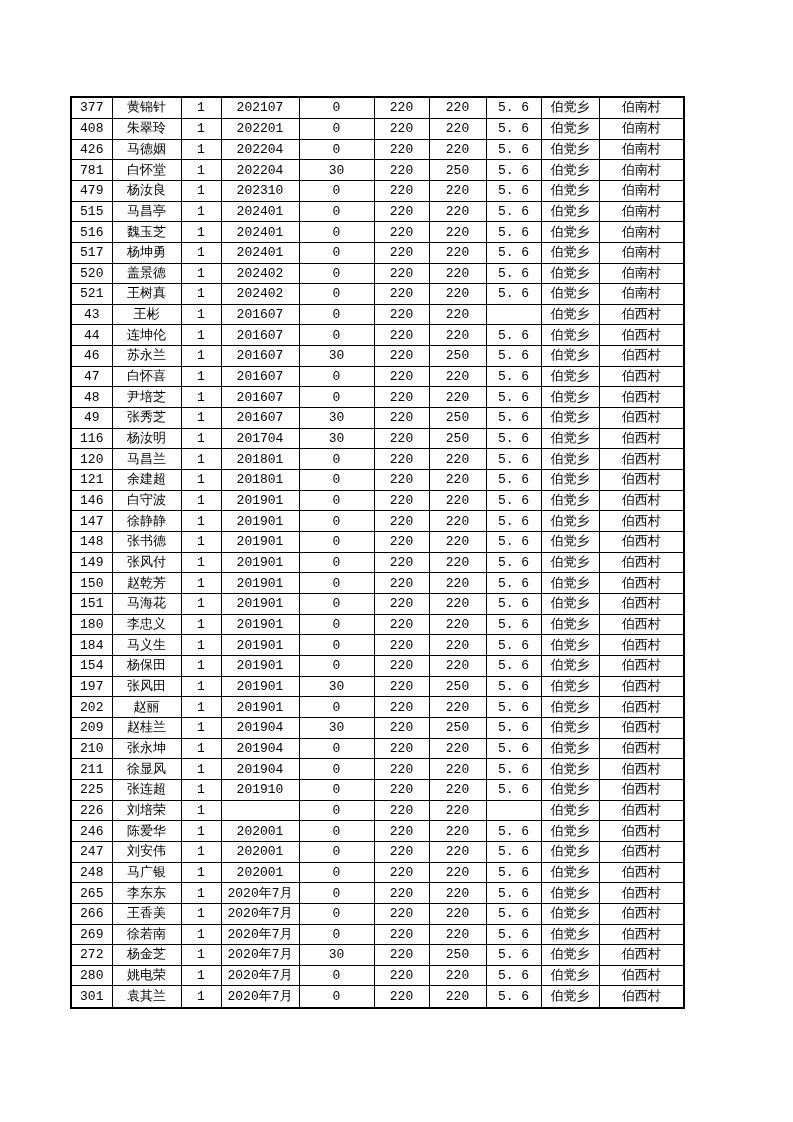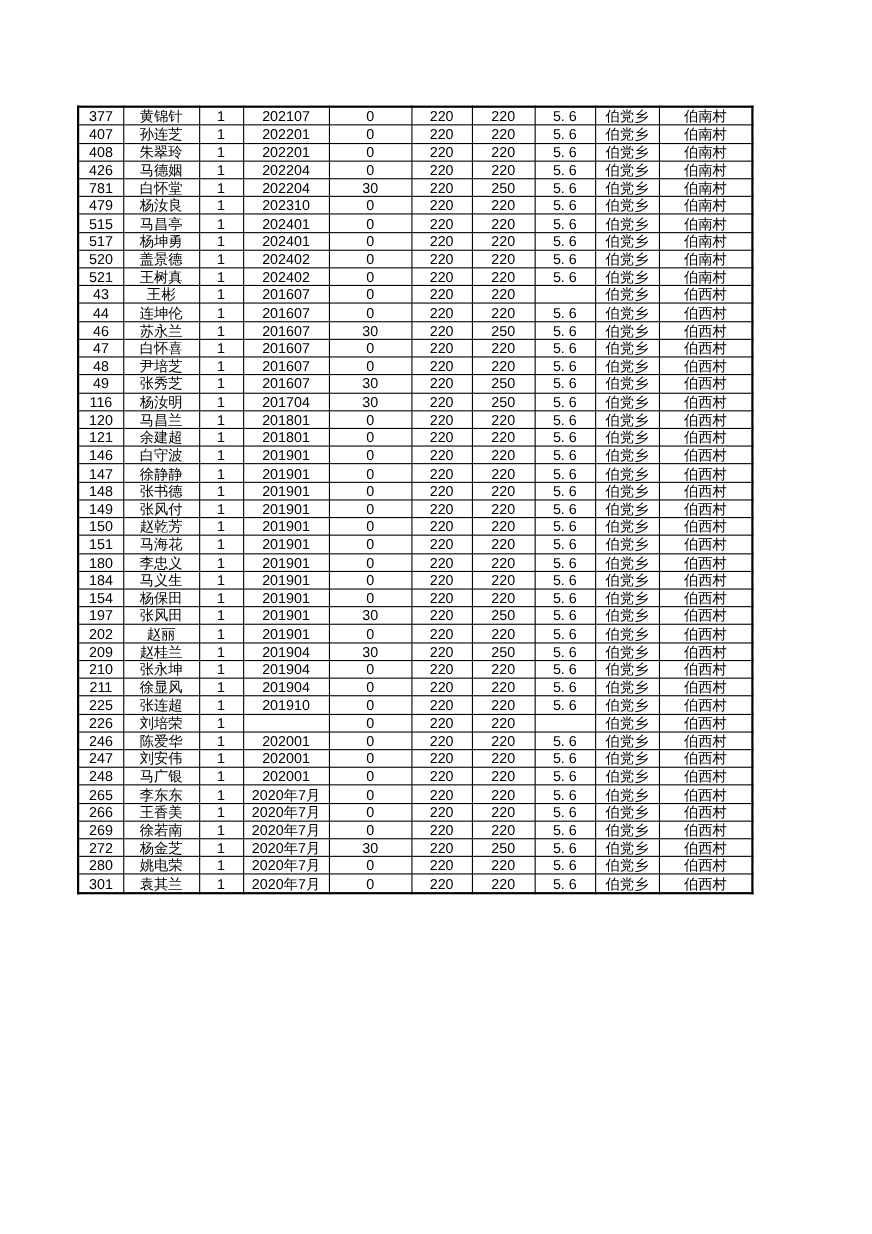--- a/index.html
+++ b/index.html
@@ -12,25 +12,25 @@
     width: 793px;
     height: 1122px;
     background: #ffffff;
     overflow: hidden;
   }
   table.records {
     position: absolute;
     left: 70px;
     top: 96px;
     width: 613px;
-    height: 717px;
+    height: 913px;
     border-collapse: collapse;
     table-layout: fixed;
     border: 2px solid #000000;
-    font-family: Liberation Sans, sans-serif;
+    font-family: Liberation Mono, monospace;
     font-size: 13px;
     color: #000000;
   }
   table.records td {
     border: 1px solid #000000;
     text-align: center;
     vertical-align: middle;
     padding: 0;
     overflow: hidden;
     white-space: nowrap;
@@ -61,32 +61,20 @@
           <td>1</td>
           <td>202107</td>
           <td>0</td>
           <td>220</td>
           <td>220</td>
           <td>5. 6</td>
           <td>伯党乡</td>
           <td>伯南村</td>
         </tr>
         <tr>
-          <td>407</td>
-          <td>孙连芝</td>
-          <td>1</td>
-          <td>202201</td>
-          <td>0</td>
-          <td>220</td>
-          <td>220</td>
-          <td>5. 6</td>
-          <td>伯党乡</td>
-          <td>伯南村</td>
-        </tr>
-        <tr>
           <td>408</td>
           <td>朱翠玲</td>
           <td>1</td>
           <td>202201</td>
           <td>0</td>
           <td>220</td>
           <td>220</td>
           <td>5. 6</td>
           <td>伯党乡</td>
           <td>伯南村</td>
@@ -123,20 +111,32 @@
           <td>0</td>
           <td>220</td>
           <td>220</td>
           <td>5. 6</td>
           <td>伯党乡</td>
           <td>伯南村</td>
         </tr>
         <tr>
           <td>515</td>
           <td>马昌亭</td>
+          <td>1</td>
+          <td>202401</td>
+          <td>0</td>
+          <td>220</td>
+          <td>220</td>
+          <td>5. 6</td>
+          <td>伯党乡</td>
+          <td>伯南村</td>
+        </tr>
+        <tr>
+          <td>516</td>
+          <td>魏玉芝</td>
           <td>1</td>
           <td>202401</td>
           <td>0</td>
           <td>220</td>
           <td>220</td>
           <td>5. 6</td>
           <td>伯党乡</td>
           <td>伯南村</td>
         </tr>
         <tr>

